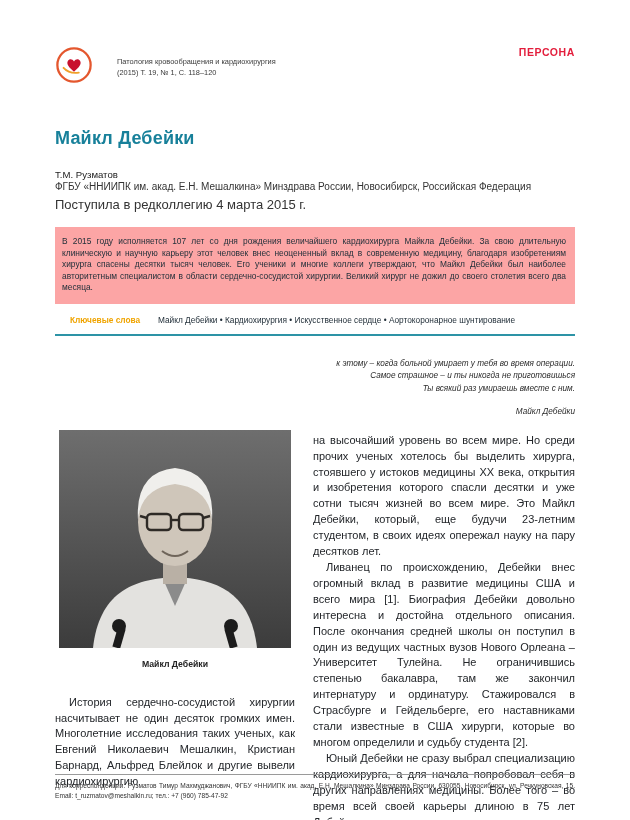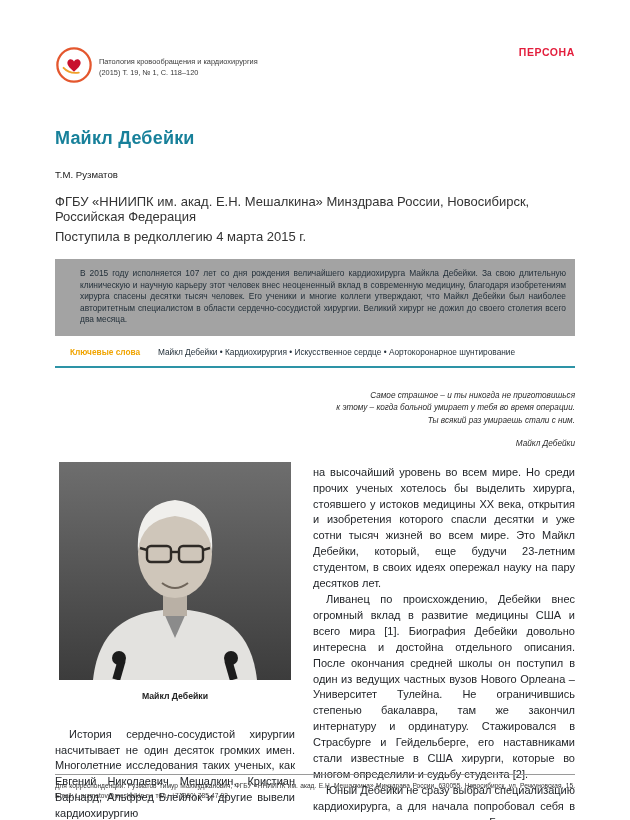--- a/index.html
+++ b/index.html
@@ -5,33 +5,33 @@
   html,body { margin:0; padding:0; background:#f2f2f2; }
   .page {
     position:relative; width:630px; height:820px; margin:0 auto;
     background:#ffffff; overflow:hidden;
     font-family:"Liberation Sans", sans-serif; color:#2a2a2a;
   }
   .content { padding:46px 55px 0 55px; }
 
   
   .hdr { display:flex; align-items:flex-start; justify-content:space-between; }
-  .hdr-left { display:flex; align-items:center; gap:6px; }
+  .hdr-left { display:flex; align-items:center; gap:24px; }
   .journal-info { font-size:7.4px; line-height:1.55; color:#3a3a3a; }
   .section-label { font-size:10.5px; font-weight:bold; letter-spacing:0.6px; color:#e31e3c; margin-top:0; }
 
   
   .title { margin-top:40px; font-size:18px; font-weight:bold; color:#17809a; letter-spacing:0.2px; }
   .author { margin-top:20px; font-size:9.6px; font-weight:normal; color:#222; }
-  .affil { margin-top:14px; font-size:13px; color:#333; }
+  .affil { margin-top:1px; font-size:10px; color:#333; }
   .received { margin-top:5px; font-size:13px; color:#333; }
 
   
   .abstract {
-    margin-top:15px; background:#a3a3a3; padding:9px 9px 10px 25px;
+    margin-top:15px; background:#fca5a5; padding:9px 9px 10px 7px;
     font-size:8.4px; line-height:1.38; text-align:justify; color:#23303a;
   }
 
   
   .kw-row { margin-top:11px; display:flex; font-size:8.3px; line-height:1.3; }
   .kw-label { width:88px; flex:0 0 88px; color:#f0a400; font-weight:bold;padding-left:15px; }
   .kw-text { flex:1; color:#23303a; }
   .kw-rule { margin-top:8px; height:2px; background:#2d93a6; }
 
   
@@ -130,23 +130,23 @@
           </svg>
         </div>
         <div class="photo-caption">Майкл Дебейки</div>
         <div class="body-text">
           <p>История сердечно-сосудистой хирургии насчитывает не один десяток громких имен. Многолетние исследования таких ученых, как Евгений Николаевич Мешалкин, Кристиан Барнард, Альфред Блейлок и другие вывели кардиохирургию</p>
         </div>
       </div>
 
       <div class="col-right">
         <div class="epigraph">
+          <div>к этому – когда больной умирает у тебя во время операции.</div>
           <div>Самое страшное – и ты никогда не приготовишься</div>
-          <div>к этому – когда больной умирает у тебя во время операции.</div>
-          <div>Ты всякий раз умираешь стали с ним.</div>
+          <div>Ты всякий раз умираешь вместе с ним.</div>
         </div>
         <div class="epigraph-attr">Майкл Дебейки</div>
 
         <div class="body-text">
           <p>на высочайший уровень во всем мире. Но среди прочих ученых хотелось бы выделить хирурга, стоявшего у истоков медицины XX века, открытия и изобретения которого спасли десятки и уже сотни тысяч жизней во всем мире. Это Майкл Дебейки, который, еще будучи 23-летним студентом, в своих идеях опережал науку на пару десятков лет.</p>
           <p>Ливанец по происхождению, Дебейки внес огромный вклад в развитие медицины США и всего мира [1]. Биография Дебейки довольно интересна и достойна отдельного описания. После окончания средней школы он поступил в один из ведущих частных вузов Нового Орлеана – Университет Тулейна. Не ограничившись степенью бакалавра, там же закончил интернатуру и ординатуру. Стажировался в Страсбурге и Гейдельберге, его наставниками стали известные в США хирурги, которые во многом определили и судьбу студента [2].</p>
           <p>Юный Дебейки не сразу выбрал специализацию кардиохирурга, а для начала попробовал себя в других направлениях медицины. Более того – во время всей своей карьеры длиною в 75 лет Дебейки никогда не ограничивал свою деятельность только одной областью науки. Он не просто оперировал – но искал способы оптимизировать нелегкий труд каждого врача. Ему принадлежат такие фундаментальные открытия и разработки, как роликовый насос, искусственное сердце, дакроно-</p>
         </div>
       </div>
 

